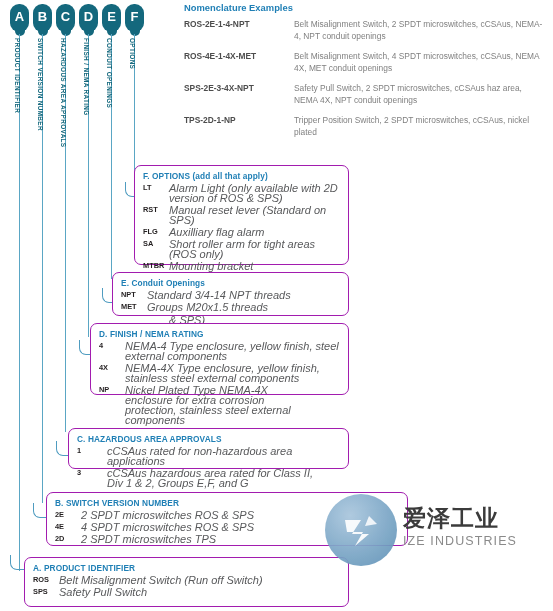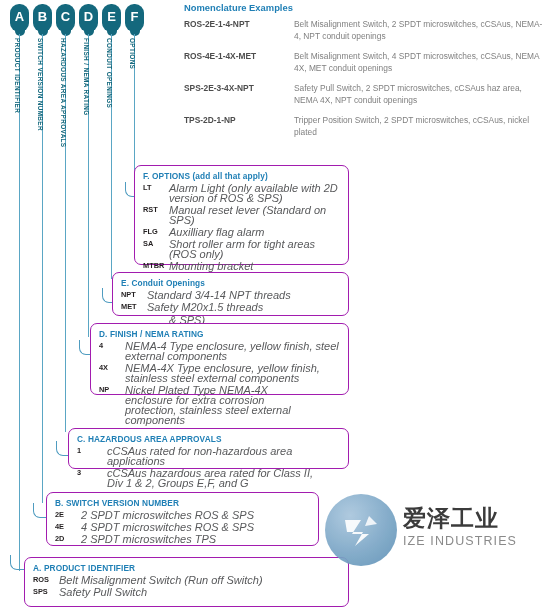--- a/index.html
+++ b/index.html
@@ -185,21 +185,21 @@
 </div>
 
 <div class="sbox" style="left:112px;top:272px;width:237px;height:44px;padding:5px 8px 0 8px;">
   <h3>E. Conduit Openings</h3>
   <div class="opt">
       <div class="opt-code" style="width:26px;flex:0 0 26px;">NPT</div>
       <div class="opt-desc">Standard 3/4-14 NPT threads</div>
     </div>
   <div class="opt">
       <div class="opt-code" style="width:26px;flex:0 0 26px;">MET</div>
-      <div class="opt-desc">Safety M20x1.5 threads</div>
+      <div class="opt-desc">Groups M20x1.5 threads</div>
     </div>
 </div>
 
 <div class="sbox" style="left:90px;top:323px;width:259px;height:72px;padding:5px 8px 0 8px;">
   <h3>D. FINISH / NEMA RATING</h3>
   <div class="opt">
       <div class="opt-code" style="width:26px;flex:0 0 26px;">4</div>
       <div class="opt-desc">NEMA-4 Type enclosure, yellow finish, steel external components</div>
     </div>
   <div class="opt">
@@ -217,21 +217,21 @@
   <div class="opt">
       <div class="opt-code" style="width:30px;flex:0 0 30px;">1</div>
       <div class="opt-desc">cCSAus rated for non-hazardous area applications</div>
     </div>
   <div class="opt">
       <div class="opt-code" style="width:30px;flex:0 0 30px;">3</div>
       <div class="opt-desc">cCSAus hazardous area rated  for Class II, Div 1 &amp; 2, Groups E,F, and G</div>
     </div>
 </div>
 
-<div class="sbox" style="left:46px;top:492px;width:273px;height:54px;padding:5px 8px 0 8px;">
+<div class="sbox" style="left:46px;top:492px;width:362px;height:54px;padding:5px 8px 0 8px;">
   <h3>B. SWITCH VERSION NUMBER</h3>
   <div class="opt">
       <div class="opt-code" style="width:26px;flex:0 0 26px;">2E</div>
       <div class="opt-desc">2 SPDT microswitches ROS &amp; SPS</div>
     </div>
   <div class="opt">
       <div class="opt-code" style="width:26px;flex:0 0 26px;">4E</div>
       <div class="opt-desc">4 SPDT microswitches ROS &amp; SPS</div>
     </div>
   <div class="opt">

